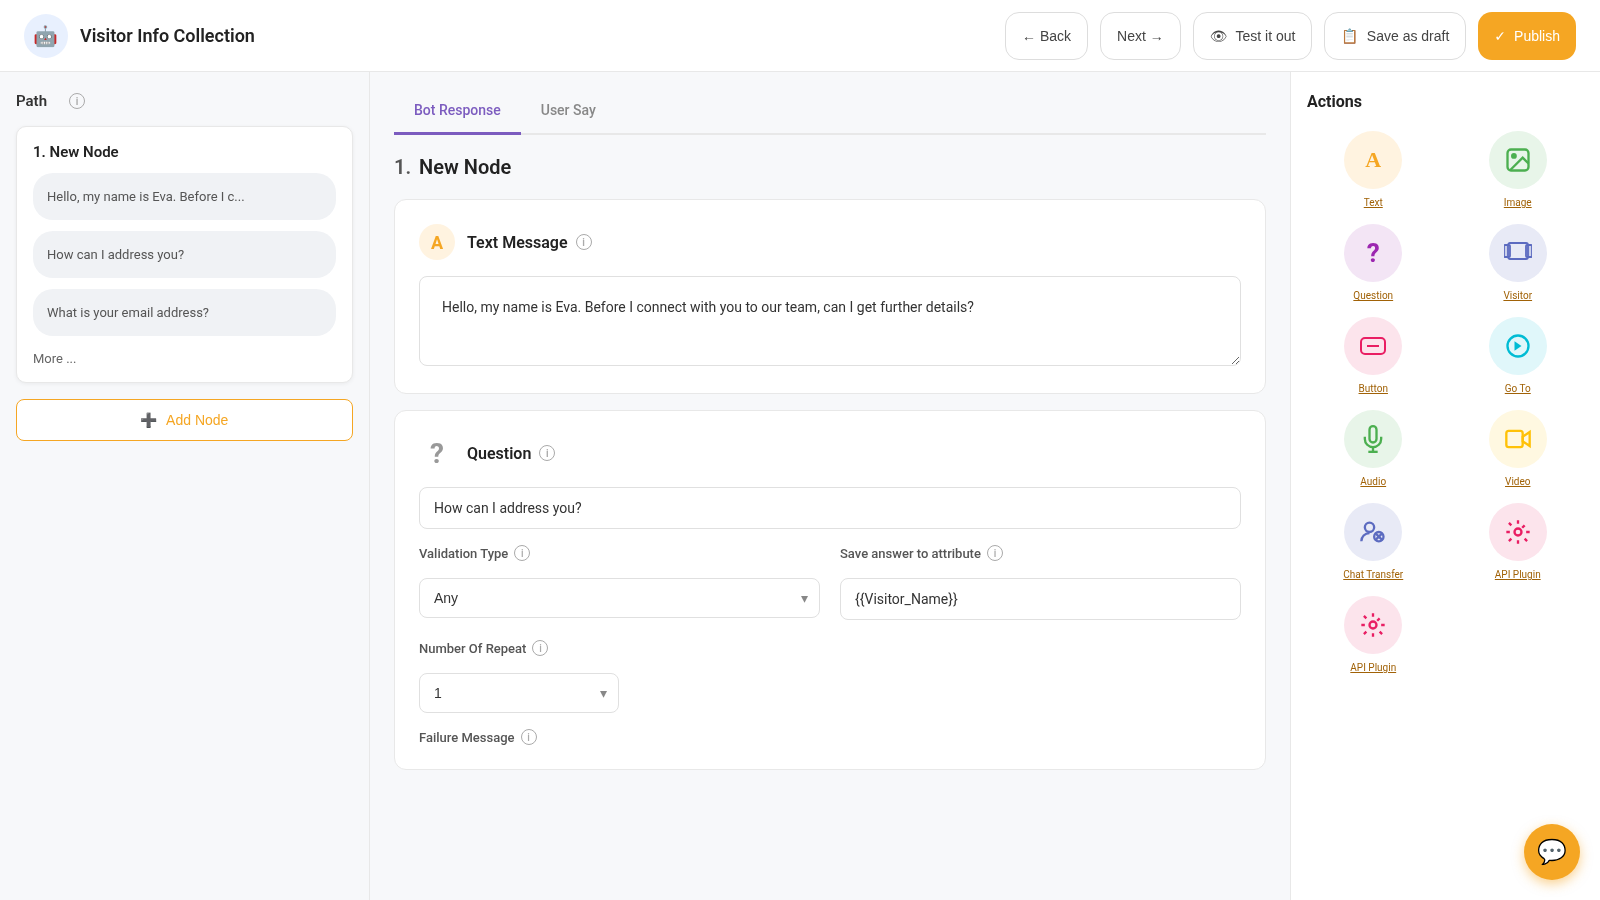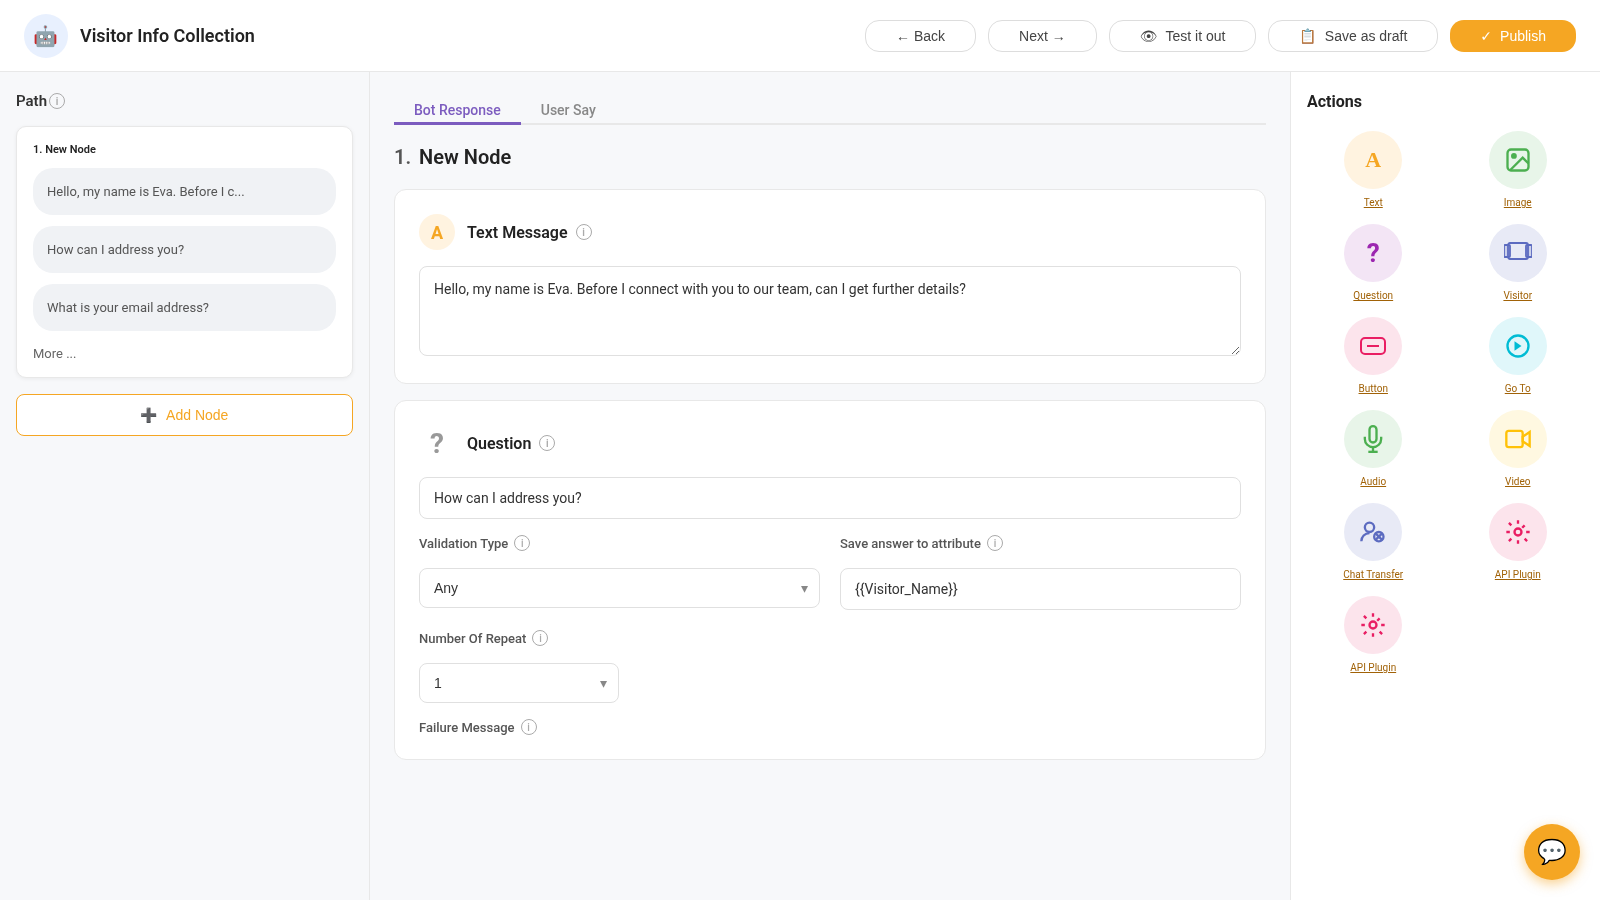--- a/index.html
+++ b/index.html
@@ -38,22 +38,22 @@
       font-weight: 600;
       color: #222;
       flex: 1;
     }
     .header-actions {
       display: flex;
       align-items: center;
       gap: 12px;
     }
     .btn {
-      height: 32px;
-      padding: 0 30px;
+      height: 48px;
+      padding: 0 16px;
       border-radius: 14px;
       border: 1px solid #ddd;
       background: #fff;
       cursor: pointer;
       font-size: 14px;
       font-weight: 500;
       display: flex;
       align-items: center;
       gap: 8px;
       color: #444;
@@ -79,21 +79,21 @@
       display: flex;
       flex-direction: column;
       gap: 16px;
     }
     .panel-title {
       font-size: 15px;
       font-weight: 600;
       color: #333;
       display: flex;
       align-items: center;
-      gap: 2px;
+      gap: 22px;
     }
     .info-icon {
       width: 16px;
       height: 16px;
       border-radius: 50%;
       border: 1.5px solid #aaa;
       display: inline-flex;
       align-items: center;
       justify-content: center;
       font-size: 10px;
@@ -112,21 +112,21 @@
     }
     .node-card {
       background: #fff;
       border-radius: 10px;
       padding: 16px;
       border: 1px solid #e8e8e8;
       box-shadow: 0 1px 4px rgba(0,0,0,0.06);
     }
     .node-card-title {
       font-weight: 600;
-      font-size: 11px;
+      font-size: 15px;
       color: #222;
       margin-bottom: 12px;
     }
     .node-message-chip {
       background: #f0f2f5;
       border-radius: 20px;
       padding: 16px 14px;
       font-size: 13px;
       color: #555;
       margin-bottom: 8px;
@@ -166,21 +166,21 @@
       padding: 20px 24px;
     }
 
     
     .tabs {
       display: flex;
       border-bottom: 2px solid #e8e8e8;
       margin-bottom: 20px;
     }
     .tab {
-      padding: 10px 20px 4px;
+      padding: 10px 20px 14px;
       font-size: 14px;
       font-weight: 500;
       color: #888;
       cursor: pointer;
       border-bottom: 3px solid transparent;
       margin-bottom: -2px;
     }
     .tab.active {
       color: #7c5cbf;
       border-bottom-color: #7c5cbf;
@@ -231,21 +231,21 @@
       font-weight: 600;
       color: #222;
       display: flex;
       align-items: center;
       gap: 8px;
     }
     .text-area {
       width: 100%;
       border: 1px solid #e0e0e0;
       border-radius: 8px;
-      padding: 14px;
+      padding: 22px;
       font-size: 14px;
       color: #333;
       resize: vertical;
       min-height: 90px;
       outline: none;
       font-family: inherit;
     }
     .text-input {
       width: 100%;
       border: 1px solid #e0e0e0;

